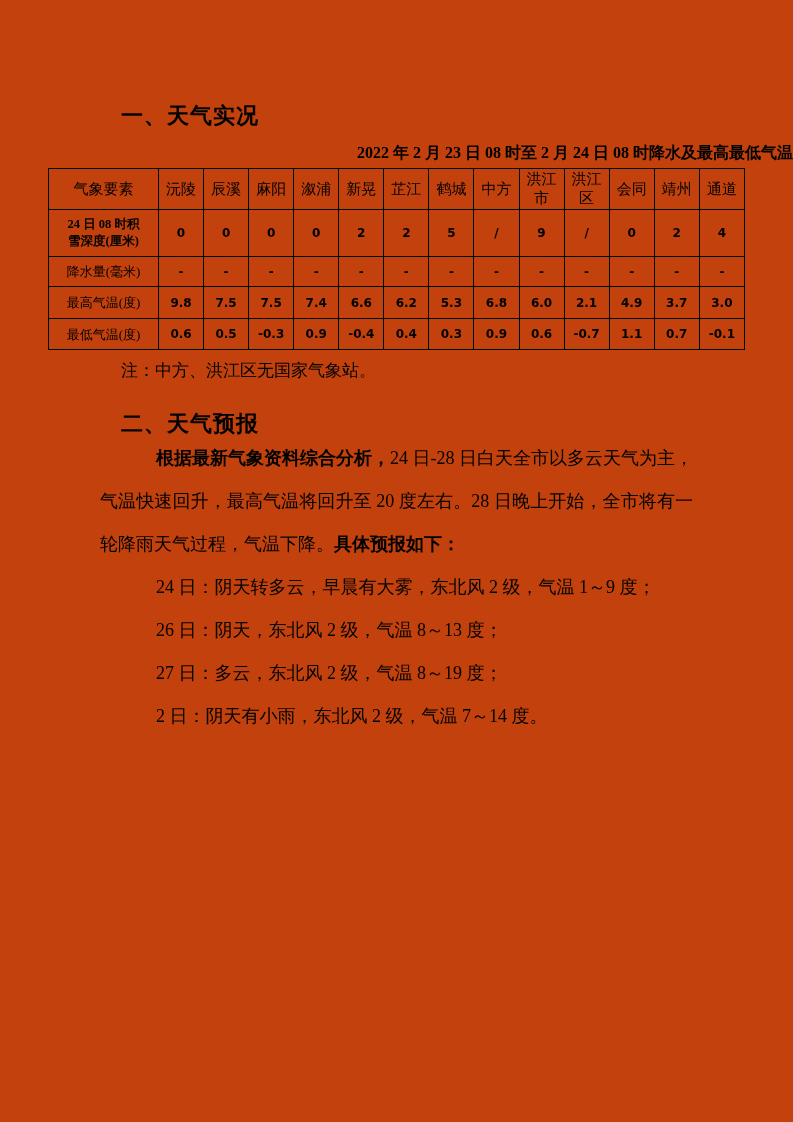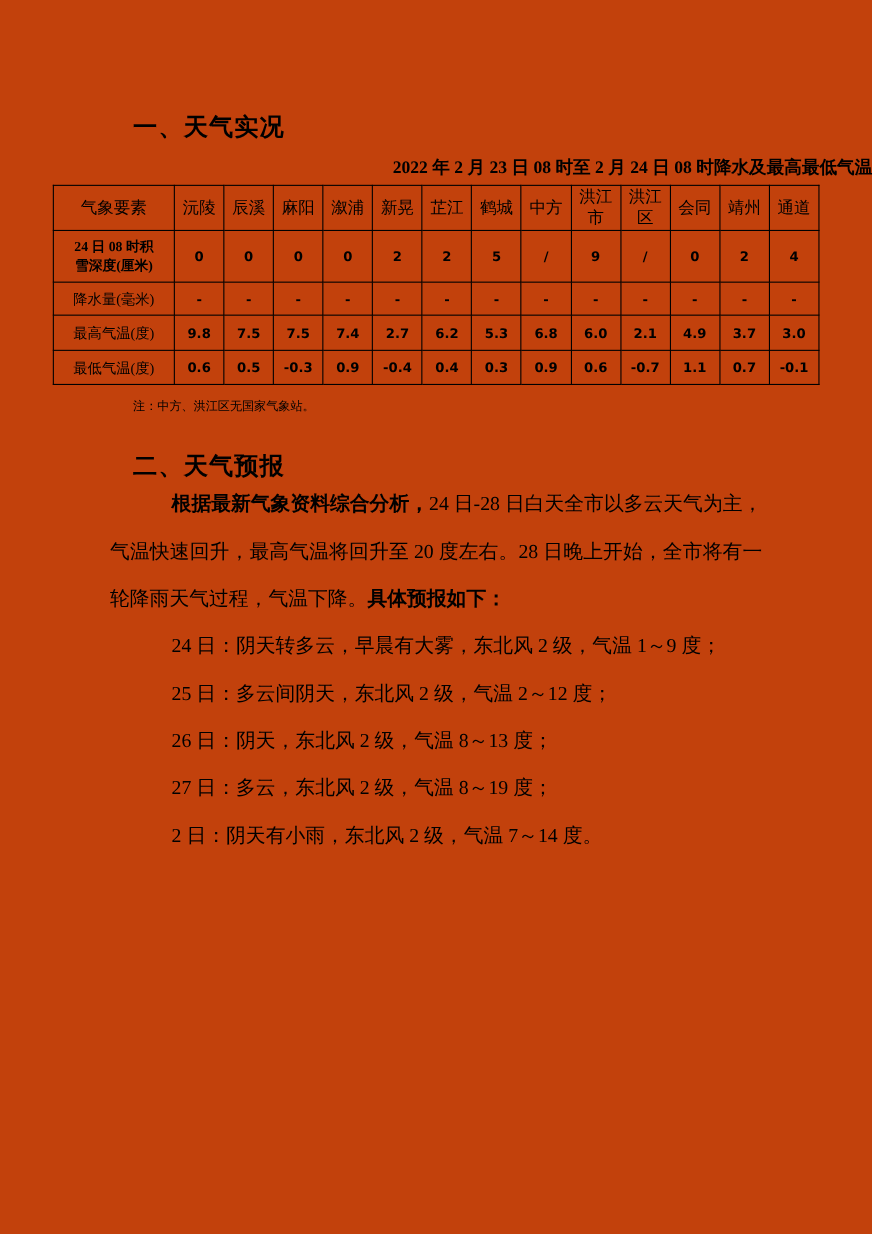--- a/index.html
+++ b/index.html
@@ -61,21 +61,21 @@
     font-family: "DejaVu Sans", "Liberation Sans", sans-serif;
     font-weight: 600;
     font-size: 12px;
   }
   table.weather tbody tr.r0 { height: 47px; }
   table.weather tbody tr.r1 { height: 30px; }
   table.weather tbody tr.r2 { height: 32px; }
   table.weather tbody tr.r3 { height: 31px; }
   .note {
     margin: 12px 0 0 121px;
-    font-size: 11px;
+    font-size: 17px;
     line-height: 17px;
   }
   .body-block {
     margin: 0 100px 0 100px;
     font-size: 18px;
     line-height: 43px;
     text-align: justify;
   }
   .body-block p {
     margin: 0;
@@ -146,21 +146,21 @@
           <td>-</td>
           <td>-</td>
           <td>-</td>
         </tr>
         <tr class="r2">
           <th class="rowlabel">最高气温(度)</th>
           <td>9.8</td>
           <td>7.5</td>
           <td>7.5</td>
           <td>7.4</td>
-          <td>2.7</td>
+          <td>6.6</td>
           <td>6.2</td>
           <td>5.3</td>
           <td>6.8</td>
           <td>6.0</td>
           <td>2.1</td>
           <td>4.9</td>
           <td>3.7</td>
           <td>3.0</td>
         </tr>
         <tr class="r3">
@@ -182,19 +182,18 @@
       </tbody>
   </table>
 
   <div class="note">注：中方、洪江区无国家气象站。</div>
 
   <h2 class="sec-heading second">二、天气预报</h2>
 
   <div class="body-block">
     <p><span class="bold">根据最新气象资料综合分析，</span><span>24 日-28 日白天全市以多云天气为主，气温快速回升，最高气温将回升至 20 度左右。28 日晚上开始，全市将有一轮降雨天气过程，气温下降。</span><span class="bold">具体预报如下：</span></p>
     <p>24 日：阴天转多云，早晨有大雾，东北风 2 级，气温 1～9 度；</p>
-    <p>25 日：多云间阴天，东北风 2 级，气温 2～12 度；</p>
     <p>26 日：阴天，东北风 2 级，气温 8～13 度；</p>
     <p>27 日：多云，东北风 2 级，气温 8～19 度；</p>
     <p>2 日：阴天有小雨，东北风 2 级，气温 7～14 度。</p>
   </div>
 
 </div>
 
 </body></html>

